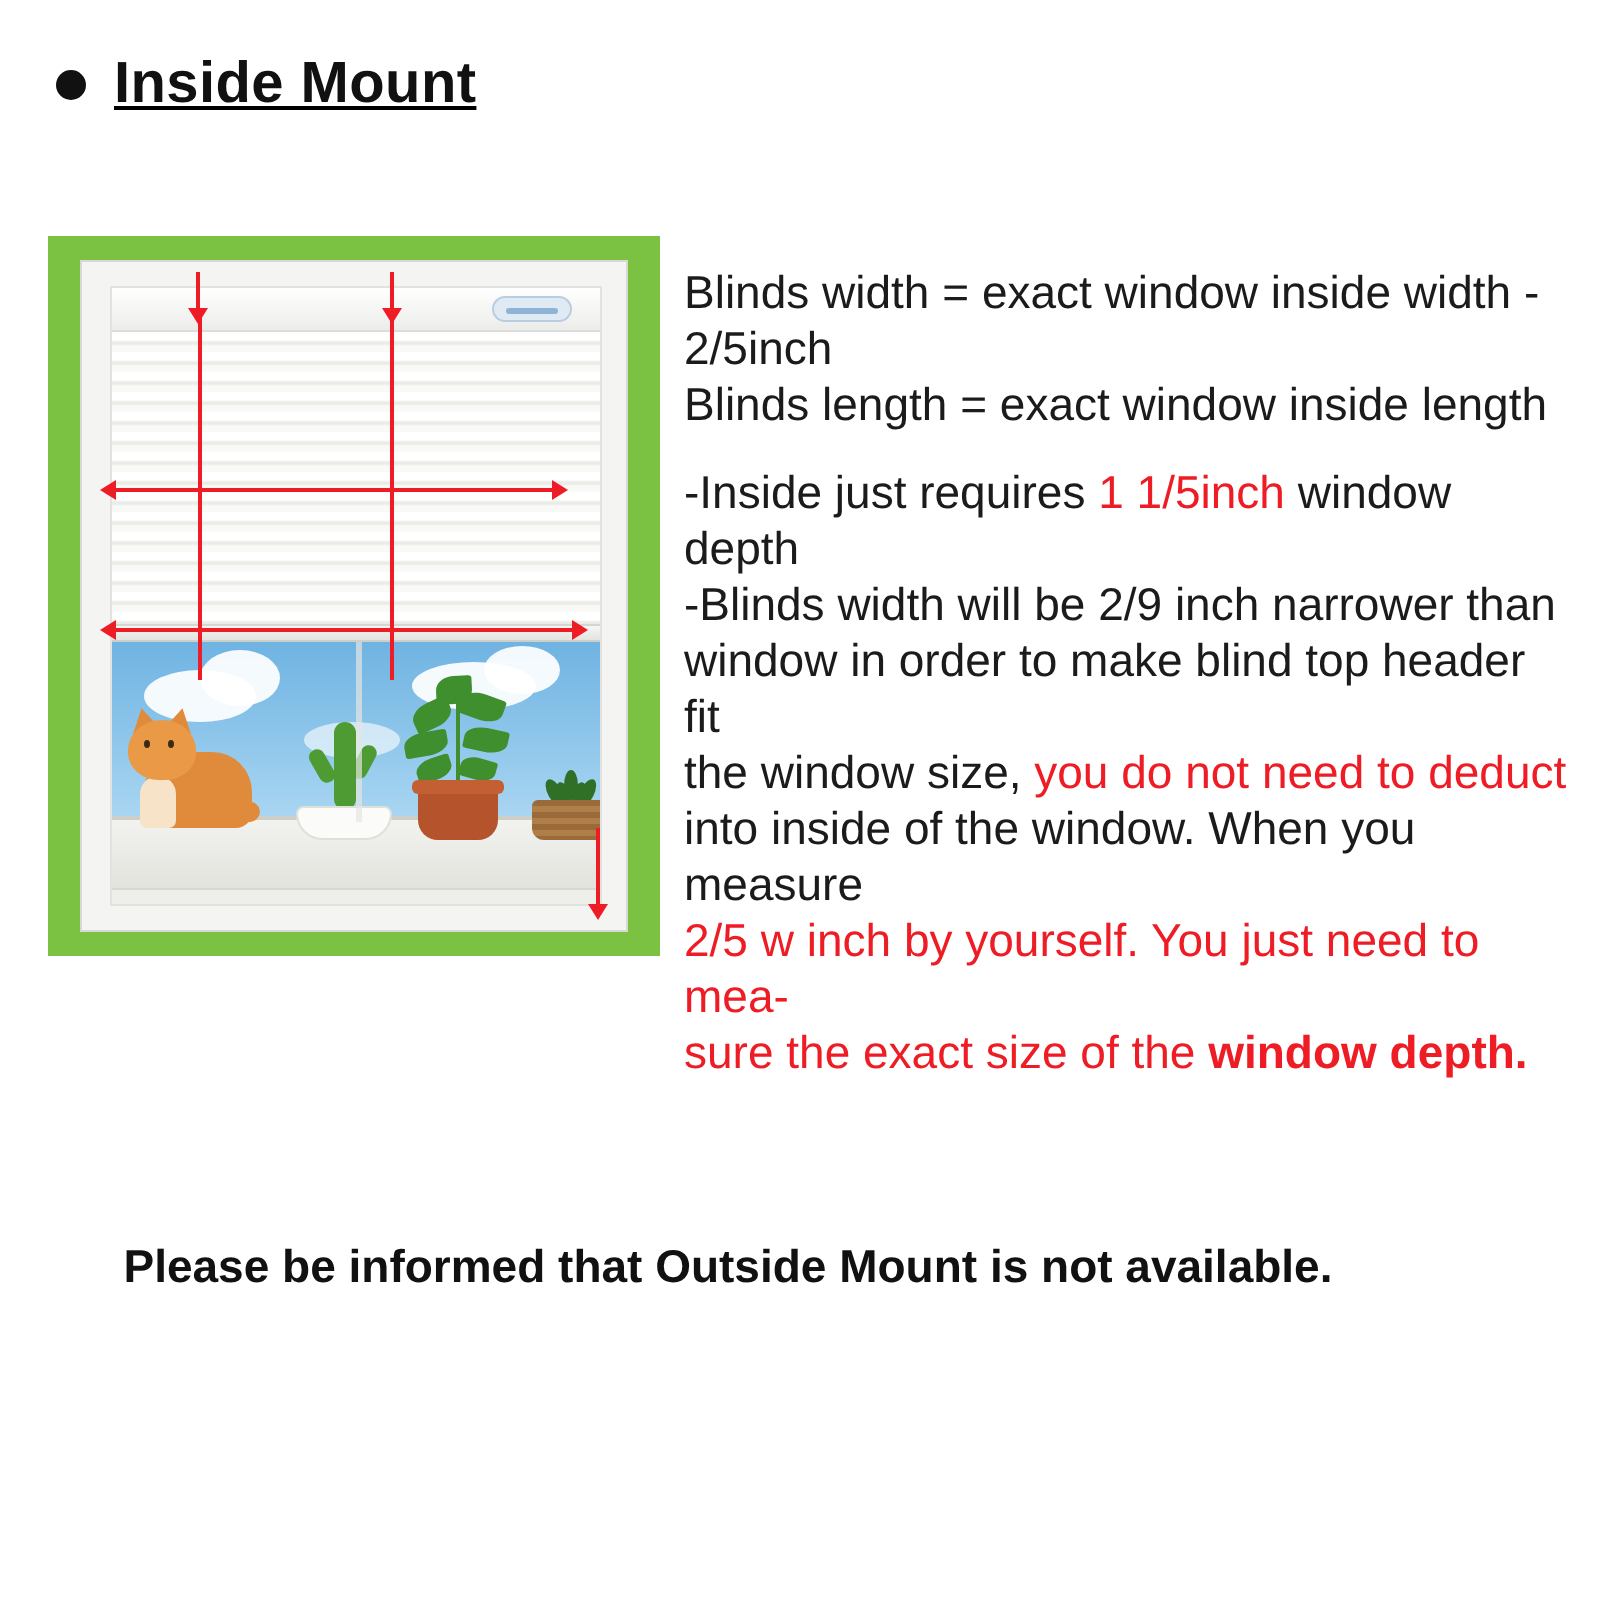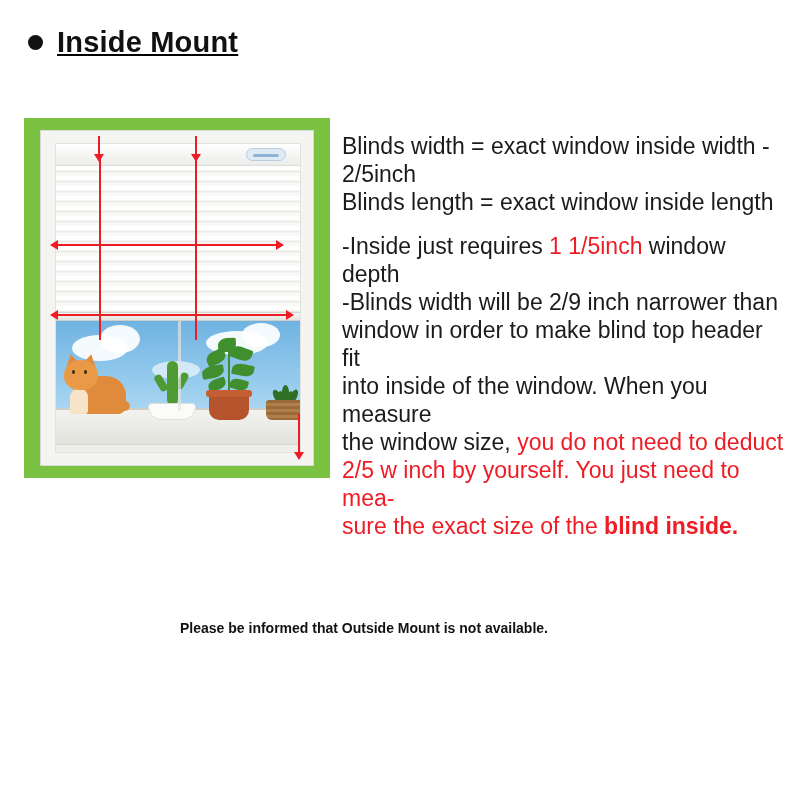--- a/index.html
+++ b/index.html
@@ -360,21 +360,21 @@
   .red { color: #ee1c25; }
   .red b { color: #ee1c25; font-weight: bold; }
 
   
   .footer {
     position: absolute;
     left: 0;
     top: 620px;
     width: 728px;
     text-align: center;
-    font-size: 14px;
+    font-size: 23px;
     font-weight: bold;
     color: #111111;
   }
 </style>
 </head>
 <body>
 
 <div class="page">
 
   <div class="title-row">
@@ -475,20 +475,20 @@
 
   <div class="textblock">
     <p>Blinds width = exact window inside width -</p>
     <p>2/5inch</p>
     <p>Blinds length = exact window inside length</p>
     <div class="gap"></div>
     <p><span>-Inside just requires </span><span class="red">1 1/5inch</span><span> window</span></p>
     <p>depth</p>
     <p>-Blinds width will be 2/9 inch narrower than</p>
     <p>window in order to make blind top header fit</p>
+    <p><span>the window size, </span><span class="red">you do not need to deduct</span></p>
     <p>into inside of the window. When you measure</p>
-    <p><span>the window size, </span><span class="red">you do not need to deduct</span></p>
     <p class="red">2/5 w inch by yourself. You just need to mea-</p>
-    <p class="red"><span>sure the exact size of the </span><b>blind inside.</b></p>
+    <p class="red"><span>sure the exact size of the </span><b>window depth.</b></p>
   </div>
 
   <div class="footer">Please be informed that Outside Mount is not available.</div>
 </div>
 
 </body></html>

